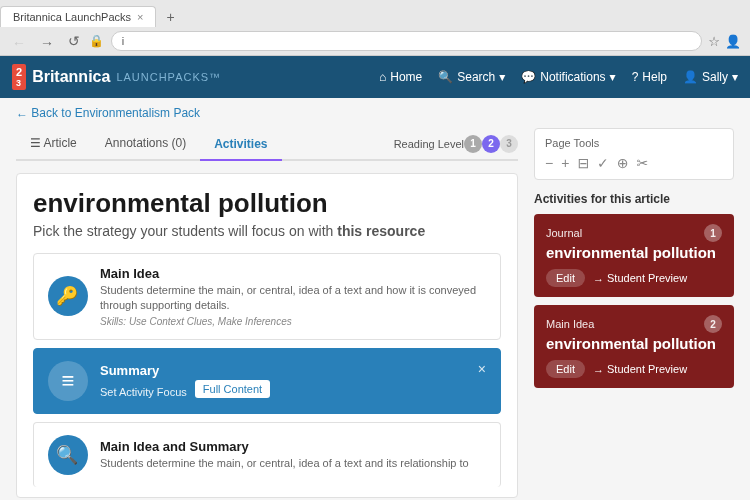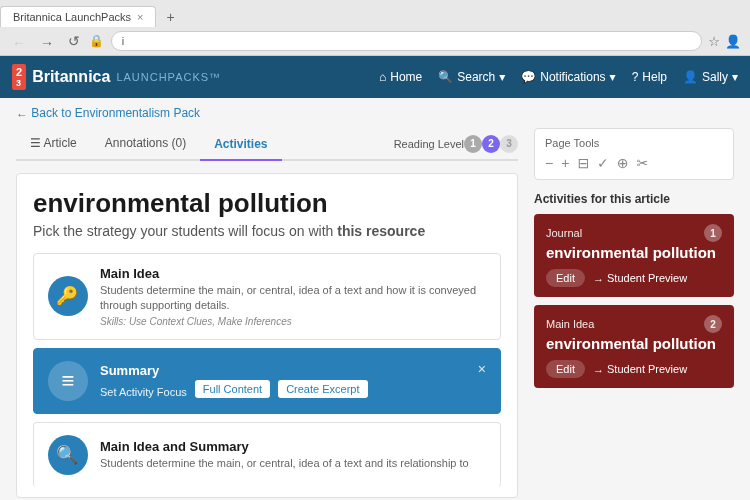--- a/index.html
+++ b/index.html
@@ -192,21 +192,20 @@
           </div>
         </div>
 
         <div class="activity-card selected">
           <div class="activity-icon" style="font-size:22px; font-weight:bold;">≡</div>
           <div class="activity-info">
             <div class="activity-name">Summary</div>
             <div class="selected-controls">
               <span class="set-focus-label">Set Activity Focus</span>
               <button class="ctrl-btn">Full Content</button>
-              <button class="ctrl-btn">Create Excerpt</button>
             </div>
           </div>
           <span class="card-close">×</span>
         </div>
 
         <div class="activity-card" style="border-bottom:none; margin-bottom:0;">
           <div class="activity-icon">🔍</div>
           <div class="activity-info">
             <div class="activity-name">Main Idea and Summary</div>
             <div class="activity-desc">Students determine the main, or central, idea of a text and its relationship to</div>

